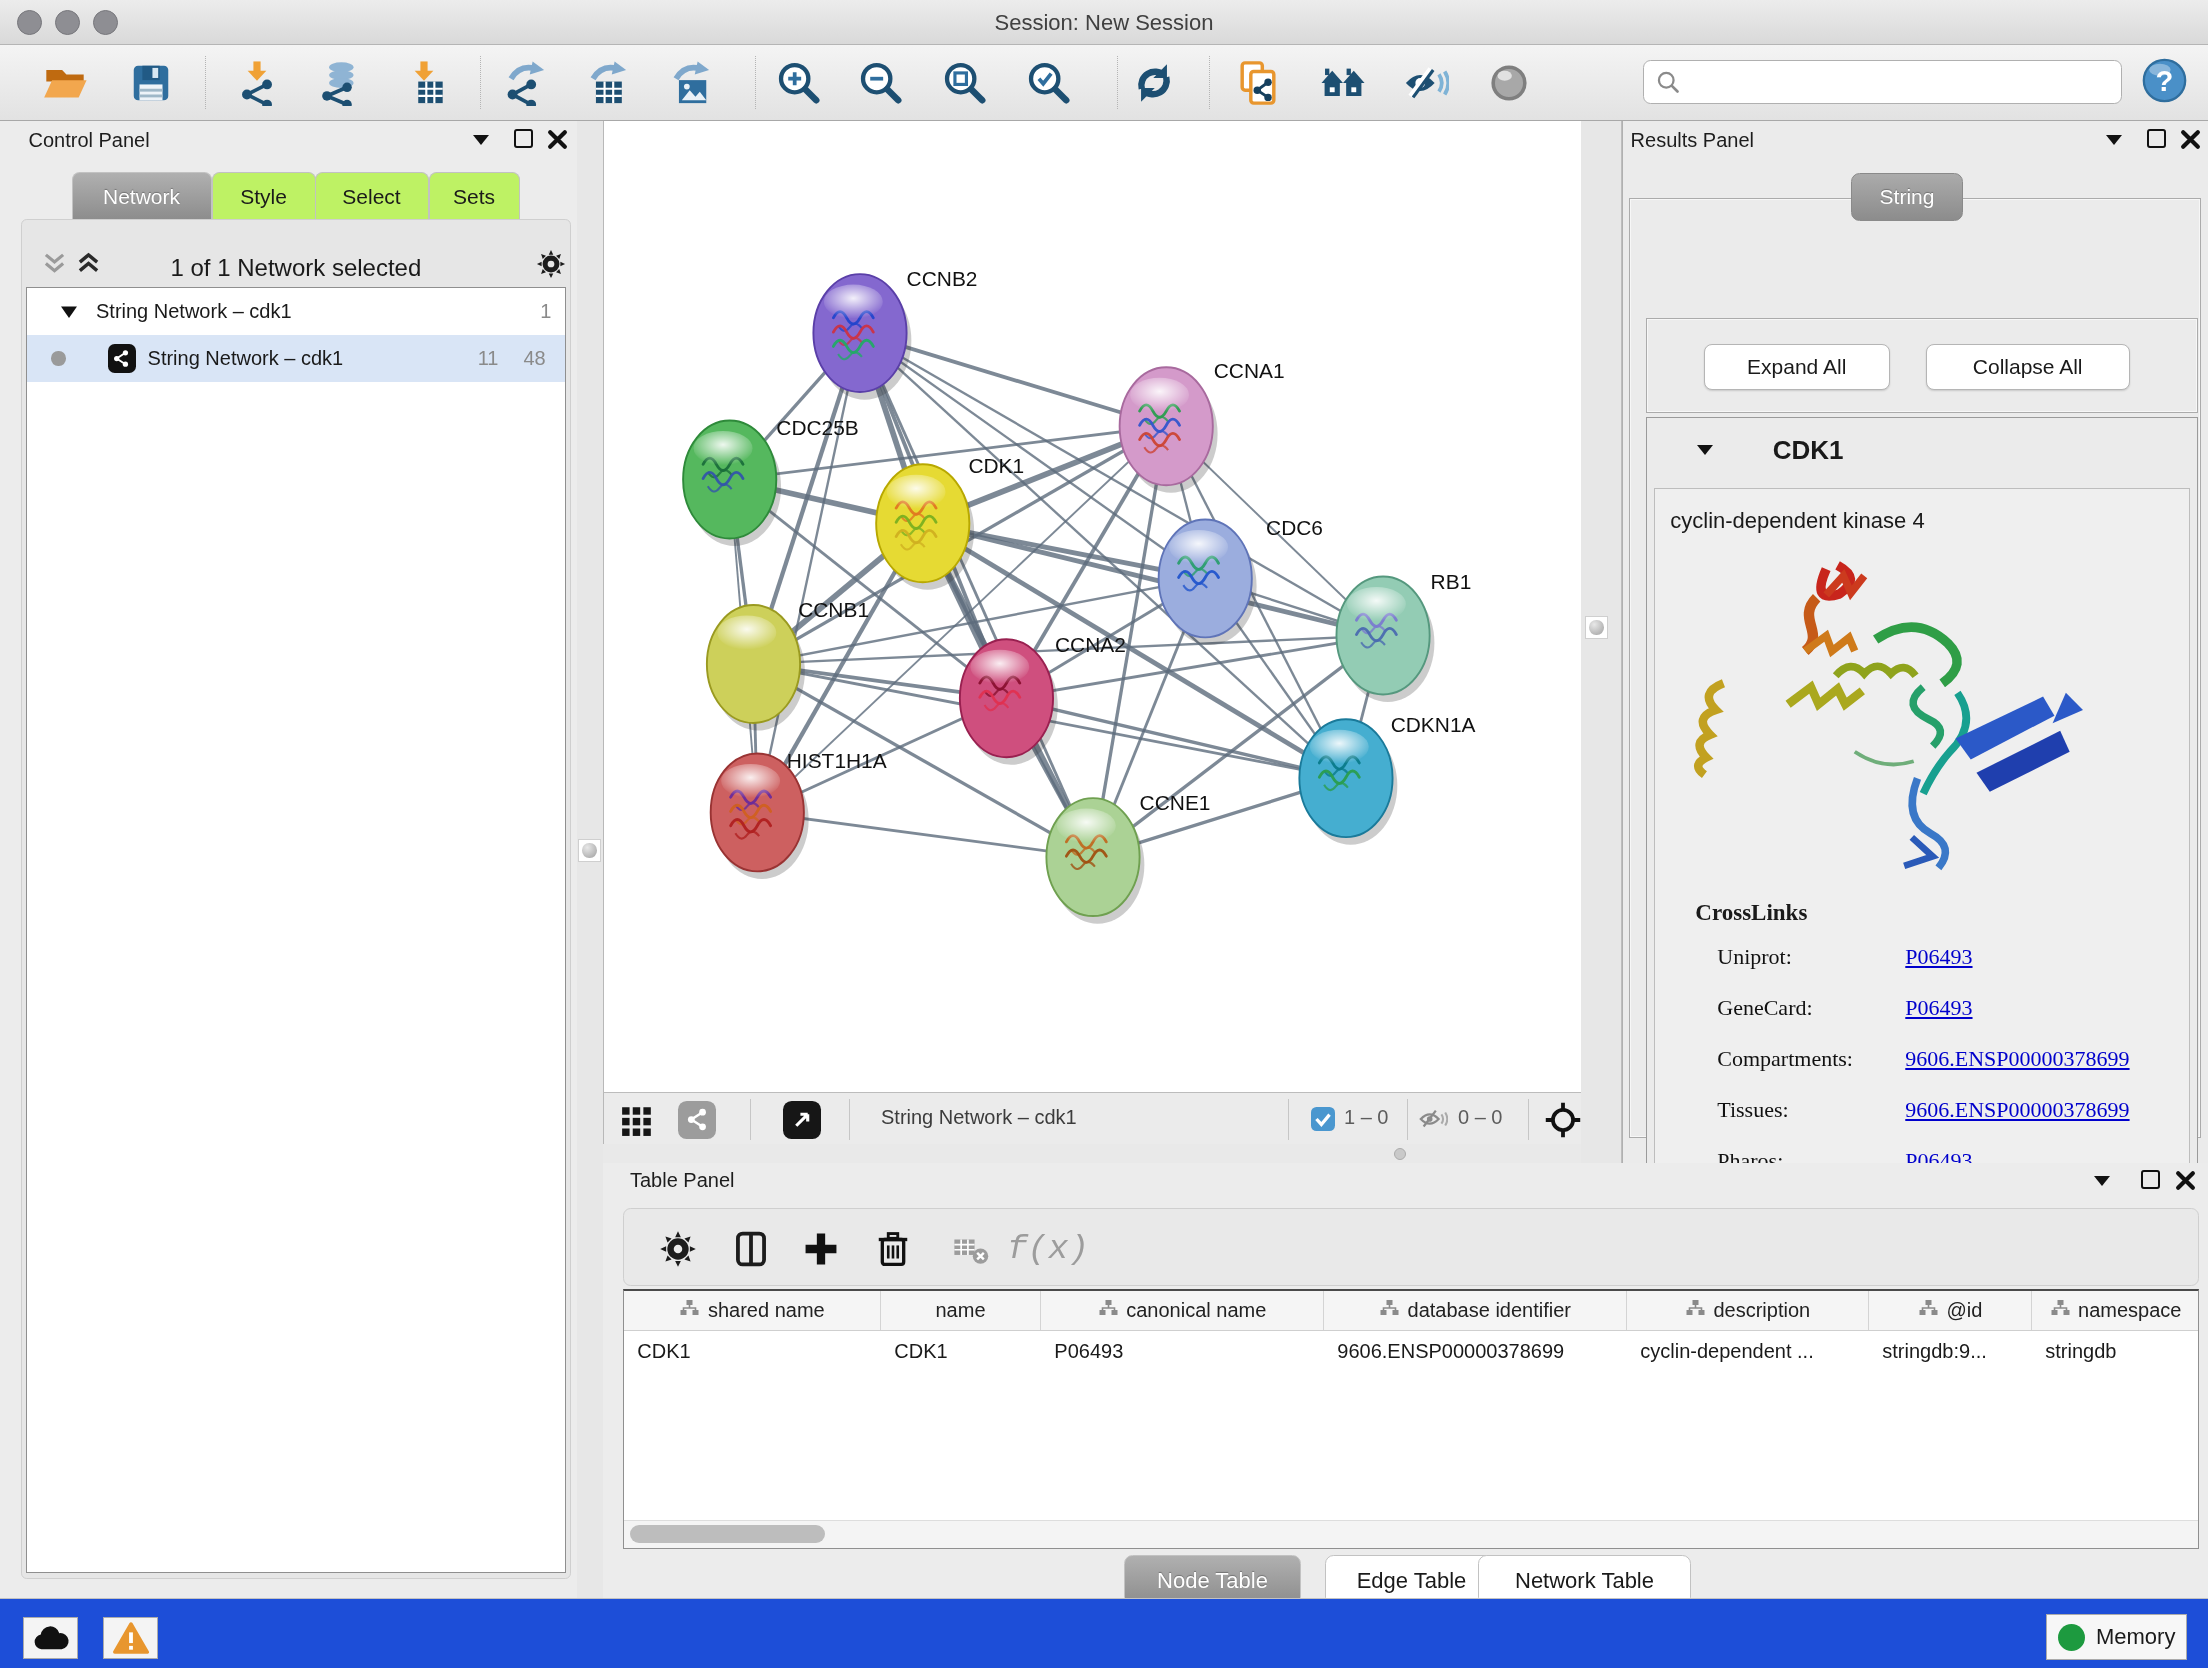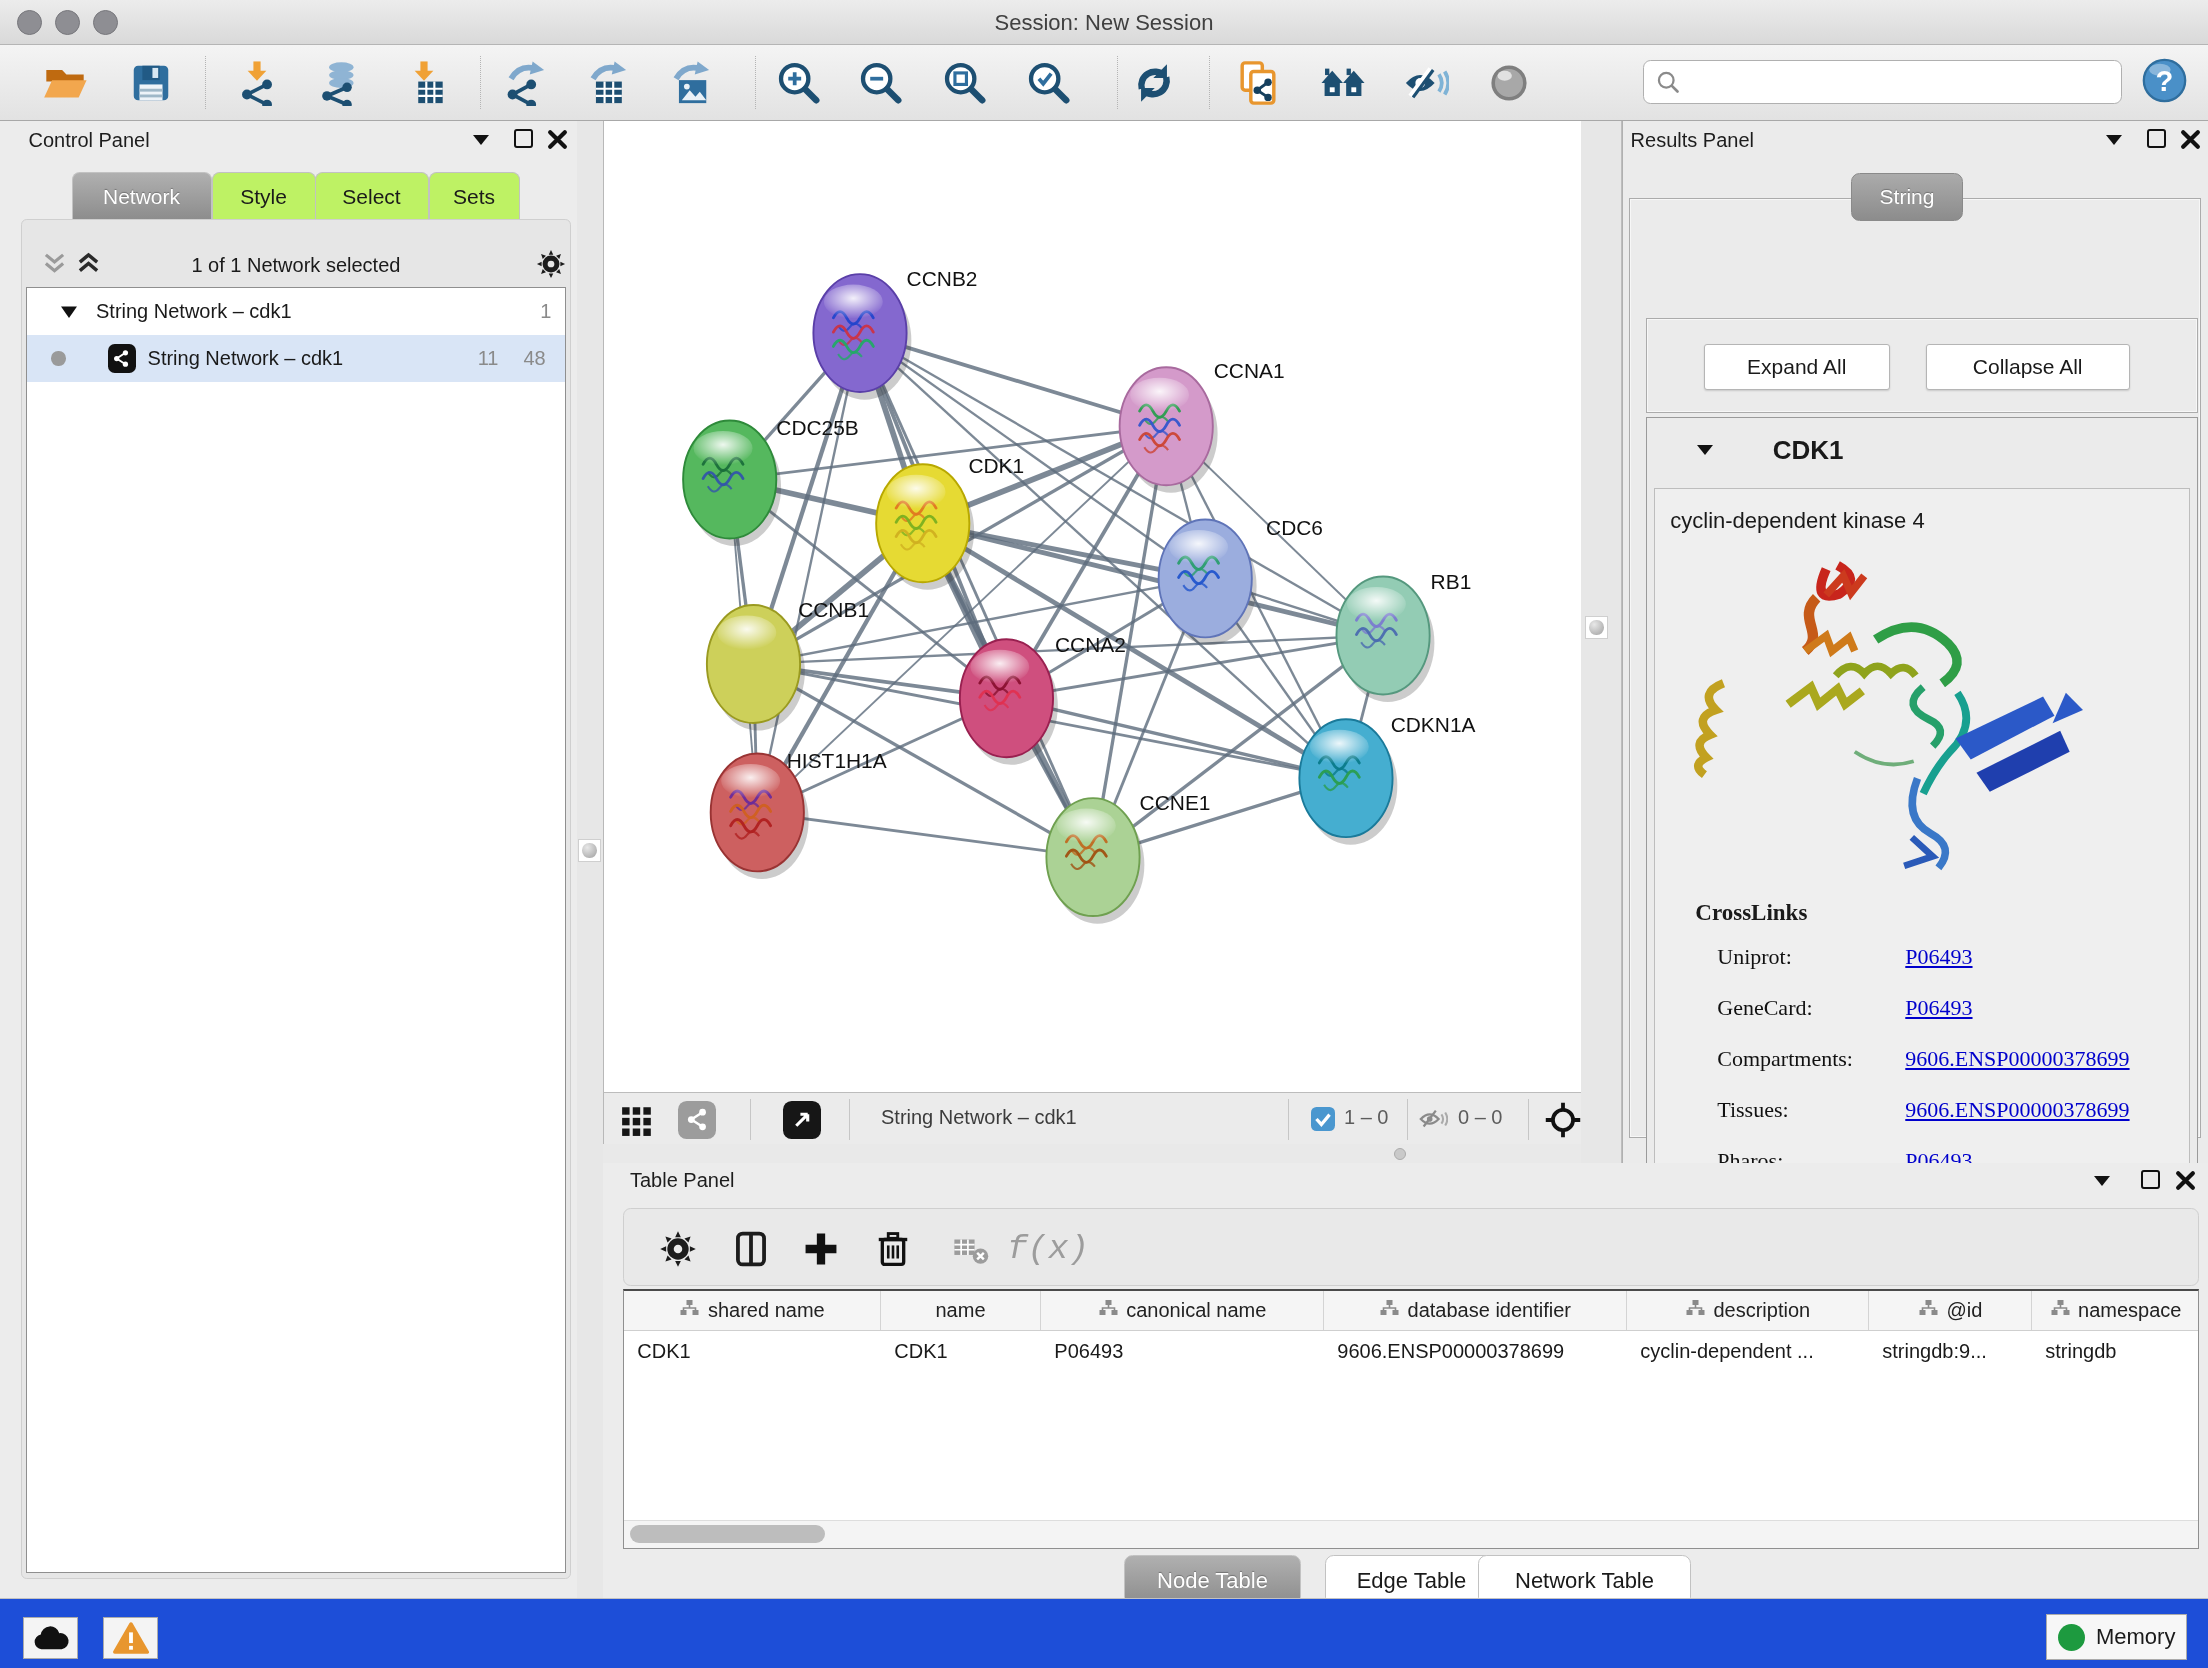--- a/index.html
+++ b/index.html
@@ -37,21 +37,21 @@
   .nf-txt{position:absolute;top:13.3px;font-size:20px;color:#5c5c5c}
   #net-grip{left:603px;top:1144px;width:978px;height:19px;background:#e9e9e9}
   .grip-dot{position:absolute;width:12.4px;height:12.4px;border-radius:50%;background:#c9c9c9;border:1px solid #ababab}
   .splitter-handle{position:absolute;width:23px;height:23px;background:#fff;border:1px solid #cfcfcf;display:flex;align-items:center;justify-content:center}
   .splitter-handle i{width:14.3px;height:14.3px;border-radius:50%;background:radial-gradient(circle at 35% 30%,#e8e8e8,#9f9f9f)}
   
   #results-panel{left:1622px;top:121px;width:587px;height:1042px;background:#ebebeb;border-left:1px solid #b0b0b0}
   #rp-outer{position:absolute;left:5.7px;top:77px;width:572px;height:940px;background:#ebebeb;border:1px solid #ababab;box-shadow:inset 0 0 0 1px #f7f7f7}
   #rp-string-tab{position:absolute;left:228px;top:52px;width:112px;height:48px;border-radius:8.6px;background:linear-gradient(#ababab,#8c8c8c);border:1px solid #8a8a8a;color:#fff;font-size:21px;display:flex;align-items:center;justify-content:center;text-shadow:0 -1px 1px rgba(0,0,0,.3);z-index:3}
   #rp-btnbox{position:absolute;left:16px;top:119px;width:552px;height:95px;border:1px solid #ababab;box-shadow:inset 0 0 0 1px #f7f7f7}
-  .rp-btn{position:absolute;top:25px;height:46px;background:#fff;border:1px solid #b5b5b5;border-radius:3px;font-size:21px;display:flex;align-items:center;justify-content:center;box-shadow:0 1px 1.9px rgba(0,0,0,.15)}
+  .rp-btn{position:absolute;top:25px;height:46px;background:#fff;border:1px solid #b5b5b5;border-radius:8px;font-size:21px;display:flex;align-items:center;justify-content:center;box-shadow:0 1px 1.9px rgba(0,0,0,.15)}
   #rp-genebox{position:absolute;left:16px;top:218px;width:552px;height:793px;border:1px solid #9a9a9a;background:#ebebeb}
   #rp-inner{position:absolute;left:7.6px;top:70px;width:536px;height:710px;background:#efefef;border:1px solid #bdbdbd;overflow:hidden}
   .serif{font-family:"Liberation Serif",serif}
   .xl-label{font-size:22px;color:#111}
   .xl-link{font-size:22px;color:#0000cc;text-decoration:underline}
   
   #table-panel{left:603px;top:1163px;width:1605px;height:435px;background:#ececec}
   #tp-toolbar{position:absolute;left:20px;top:45px;width:1576px;height:78px;background:#e9e9e9;border:1px solid #cfcfcf;border-radius:7.6px}
   .tp-icon{position:absolute;top:16px;width:48px;height:48px;display:flex;align-items:center;justify-content:center}
   #tp-table{position:absolute;left:20px;top:126px;width:1576px;height:260px;background:#fff;border:1px solid #8f8f8f;border-top:2.9px solid #4a4a4a;overflow:hidden}
@@ -266,21 +266,21 @@
     <span style="position:absolute;left:21px;top:32px">
       <svg viewBox="0 0 16 16" width="23" height="23">
           <path d="M2 2l6 5 6-5M2 8l6 5 6-5" stroke="#9a9a9a" stroke-width="2.2" fill="none"></path>
         </svg>
     </span>
     <span style="position:absolute;left:55px;top:32px">
       <svg viewBox="0 0 16 16" width="23" height="23">
           <path d="M2 13l6-5 6 5M2 7l6-5 6 5" stroke="#2a2a2a" stroke-width="2.4" fill="none"></path>
         </svg>
     </span>
-    <div style="position:absolute;left:0;top:34px;width:100%;text-align:center;font-size:20px">1 of 1 Network selected</div>
+    <div style="position:absolute;left:0;top:34px;width:100%;text-align:center;font-size:24px">1 of 1 Network selected</div>
     <span style="position:absolute;left:514px;top:28.5px">
       <svg viewBox="0 0 32 32" width="30" height="30">
           <g fill="#1c1c1c">
             <path d="M16 1l2.4 5h-4.8zM16 31l2.4-5h-4.8zM1 16l5-2.4v4.8zM31 16l-5-2.4v4.8zM5.4 5.4l5.2 1.8-3.4 3.4zM26.6 5.4l-1.8 5.2-3.4-3.4zM5.4 26.6l5.2-1.8-3.4-3.4zM26.6 26.6l-1.8-5.2-3.4 3.4z"></path>
             <circle cx="16" cy="16" r="9"></circle>
           </g>
           <circle cx="16" cy="16" r="3.6" fill="#e6e6e6"></circle>
         </svg>
     </span>
     <div id="cp-tree">

